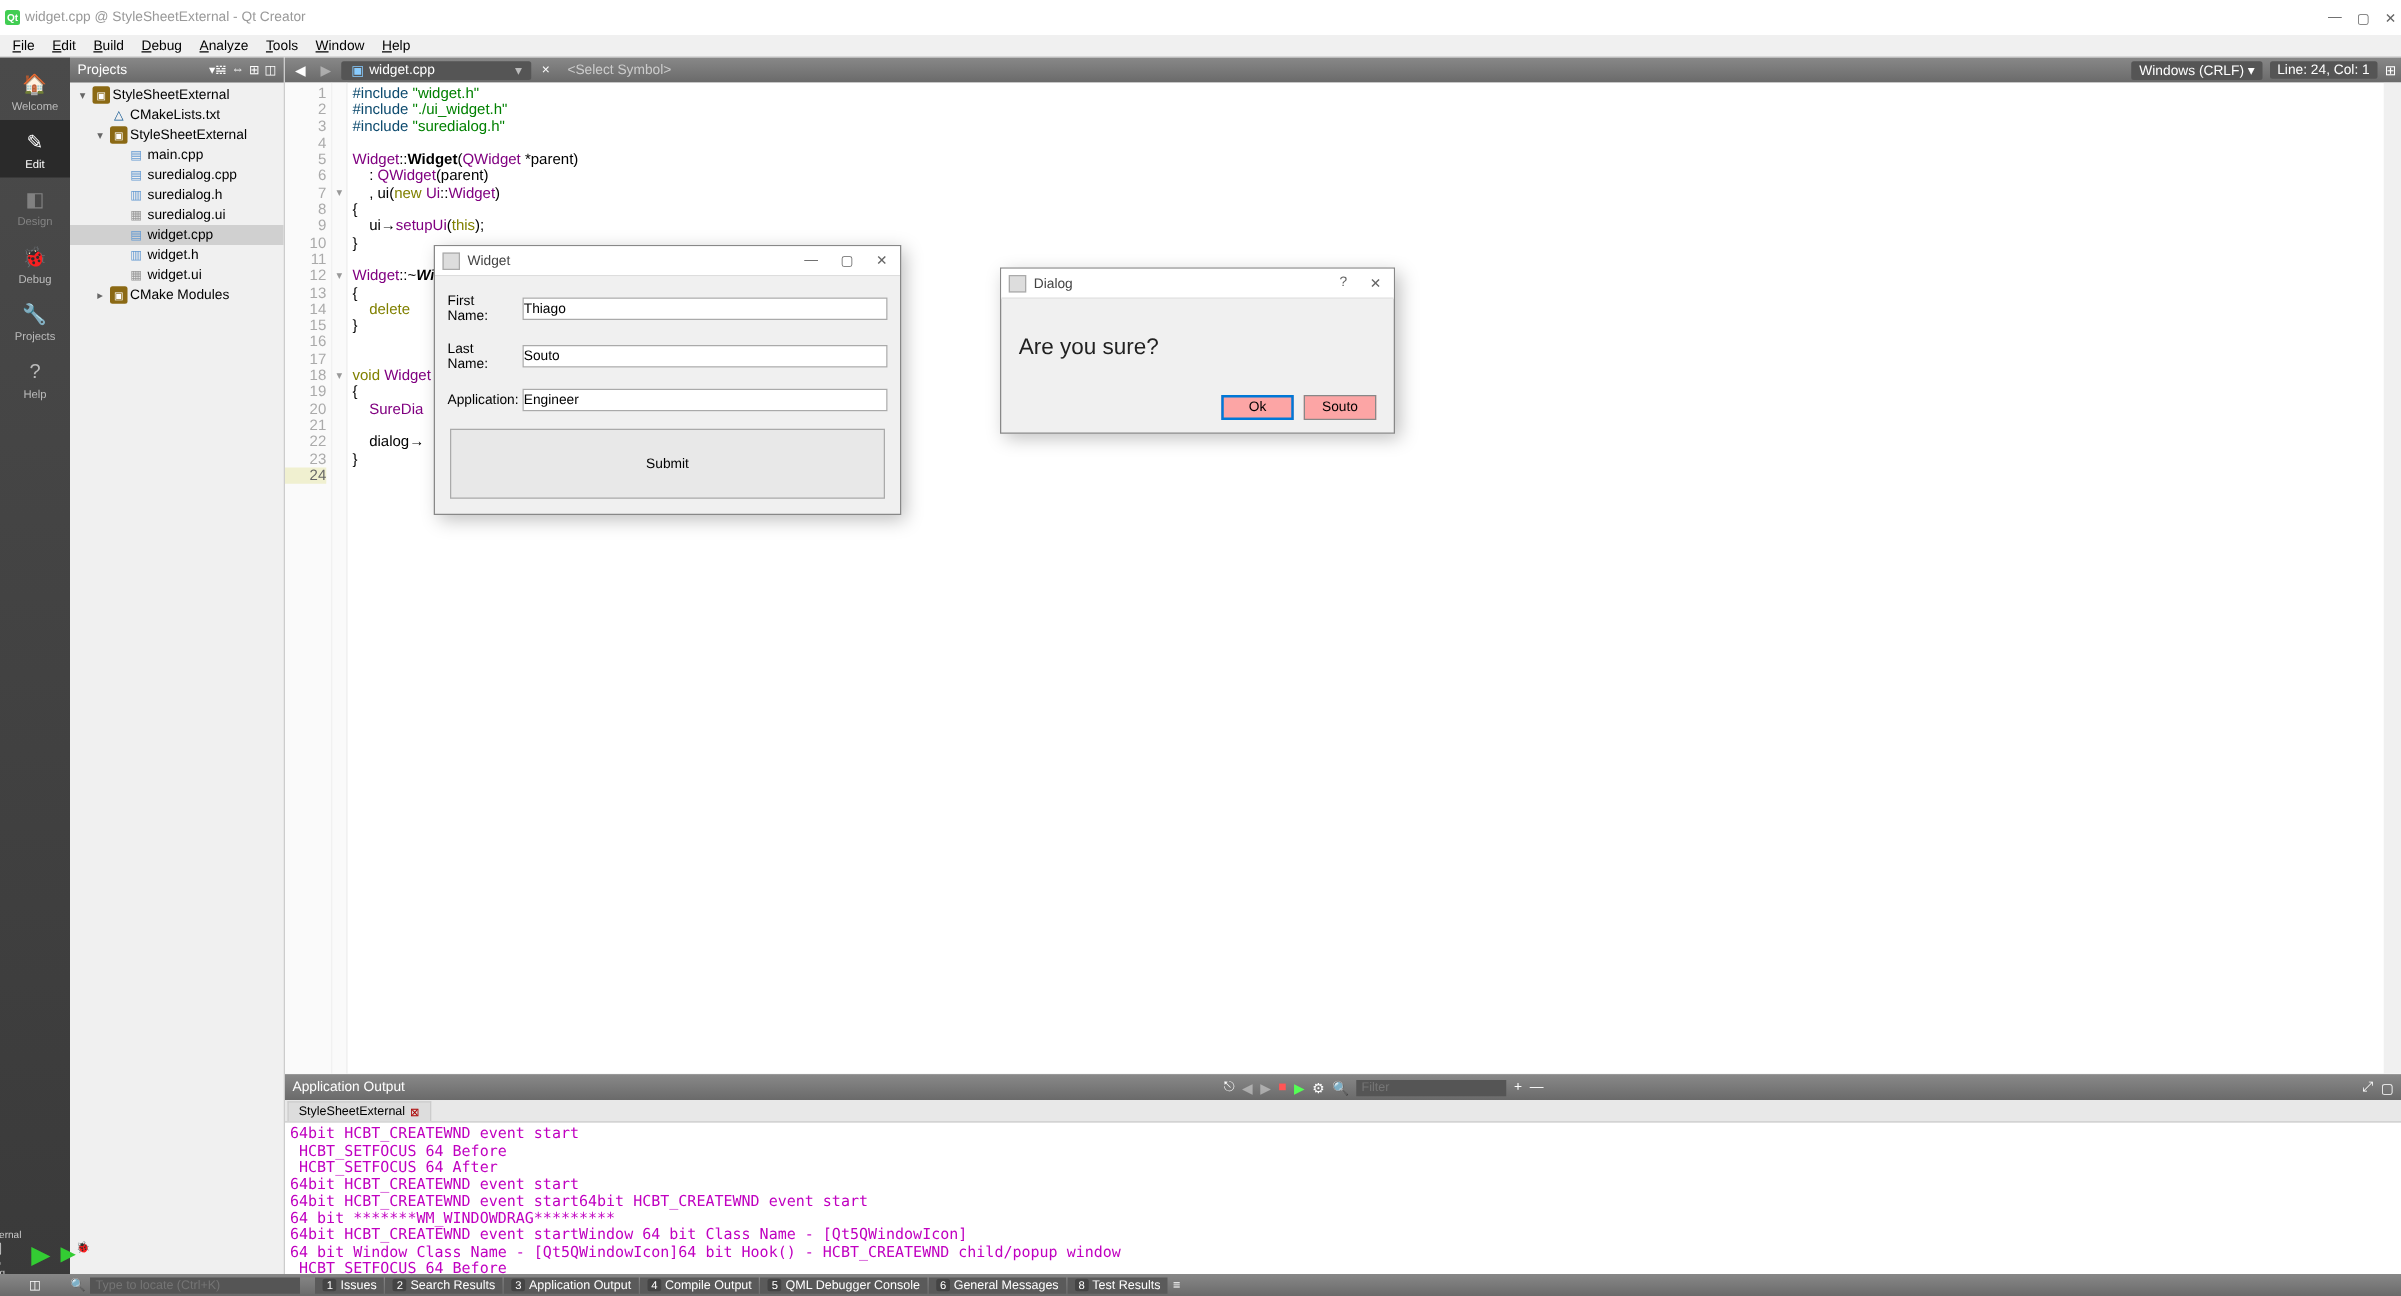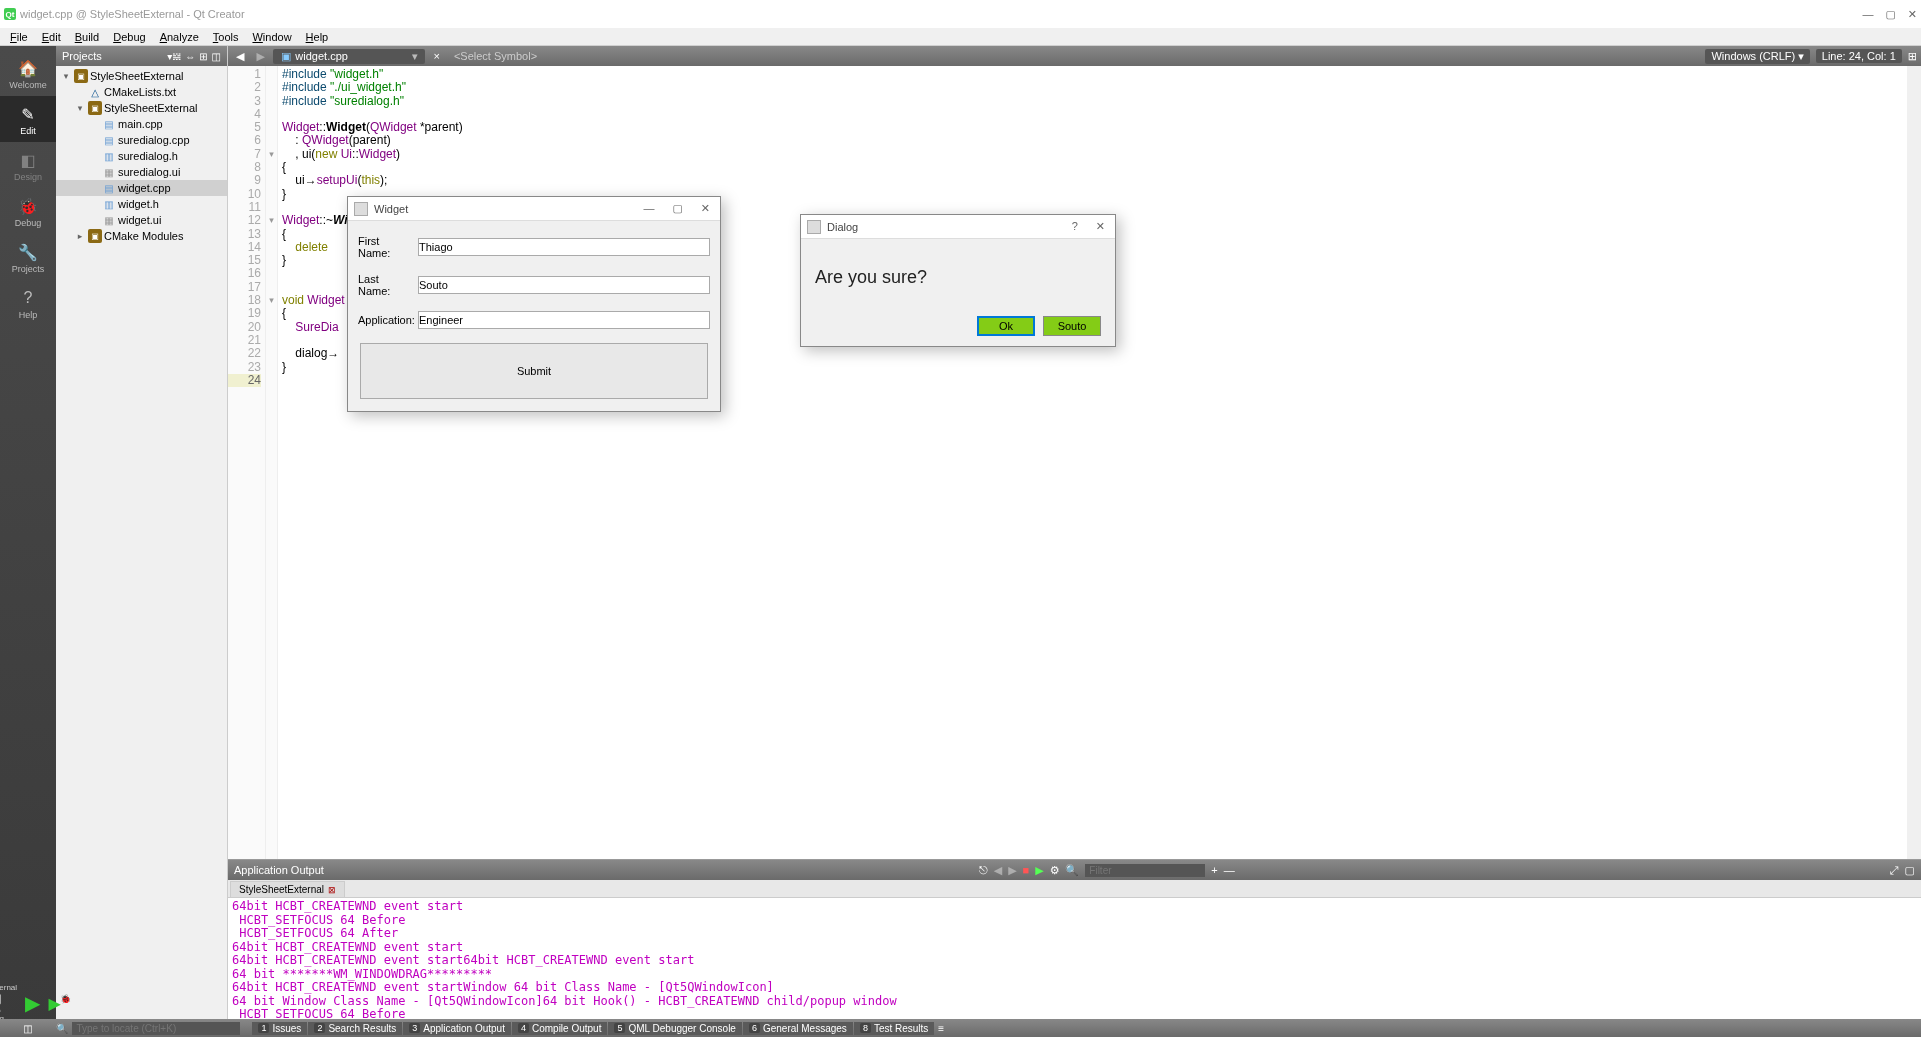--- a/index.html
+++ b/index.html
@@ -96,21 +96,21 @@
 .widget-body { padding: 14px 10px 12px; }
 .form-row { display: flex; align-items: center; margin-bottom: 14px; gap: 4px; }
 .form-row label { width: 56px; font-size: 11px; }
 .form-row input { flex: 1; border: 1px solid #aaa; padding: 2px 0; font-size: 11px; background: #fff; }
 .submit-btn { width: calc(100% - 4px); margin-left: 2px; padding: 21px; background: #e8e8e8; border: 1px solid #aaa; font-size: 11px; cursor: pointer; }
 
 .confirm-dlg { left: 800px; top: 214px; width: 316px; }
 .confirm-body { padding: 28px 14px 10px; }
 .confirm-msg { font-size: 18px; color: #222; margin-bottom: 28px; }
 .confirm-btns { display: flex; justify-content: flex-end; gap: 8px; }
-.confirm-btns button { width: 58px; padding: 2px; font-size: 11px; border: 1px solid #888; background: #84cc16; cursor: pointer; }
+.confirm-btns button { width: 58px; padding: 2px; font-size: 11px; border: 1px solid #888; background: #fca5a5; cursor: pointer; }
 .confirm-btns button.primary { border: 2px solid #0078d7; }
 
 .scrollbar-v { position: absolute; right: 0; top: 0; bottom: 0; width: 14px; background: #f0f0f0; }
 </style>
 </head>
 <body>
 
 <div class="titlebar">
   <div class="titlebar-left">
     <span class="qt-logo">Qt</span>

